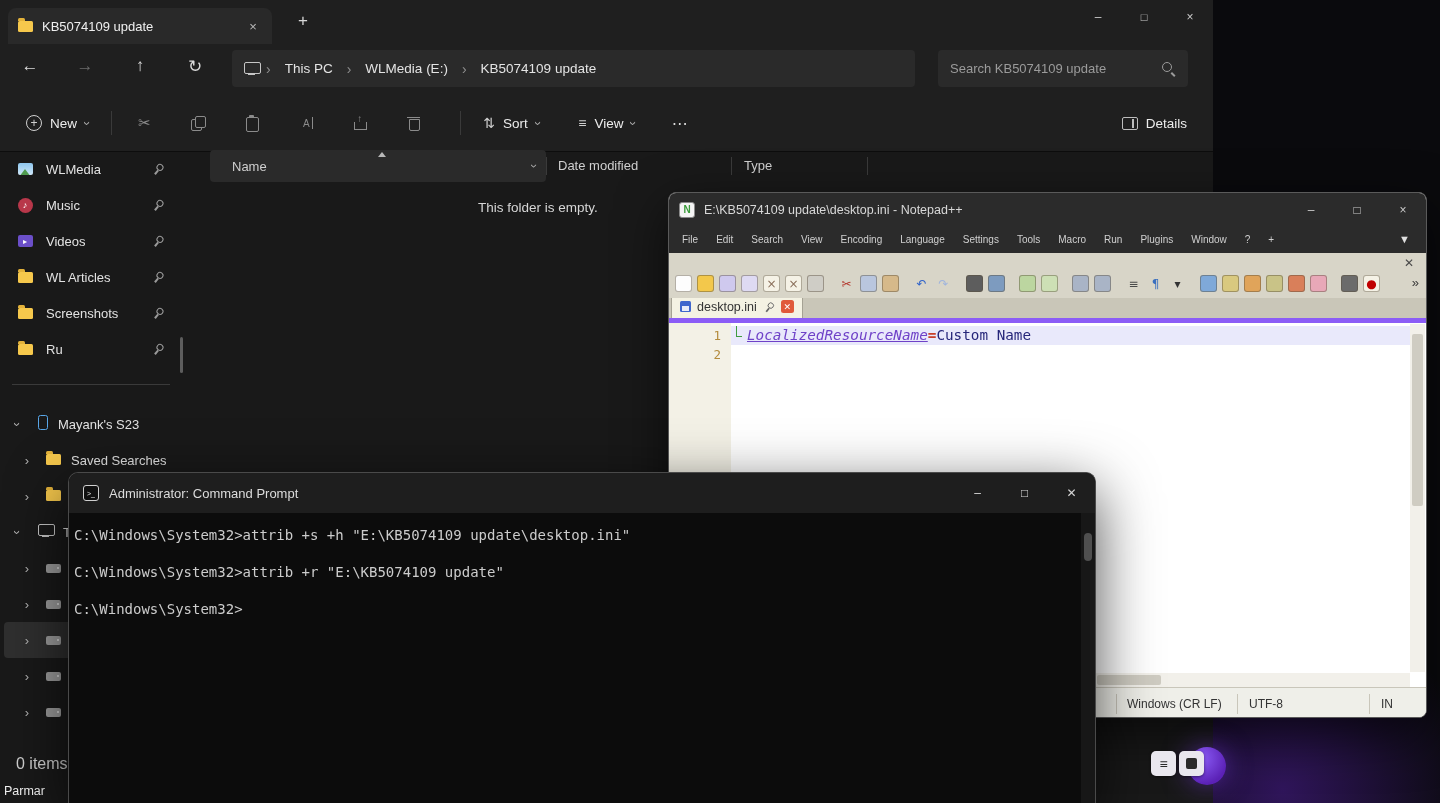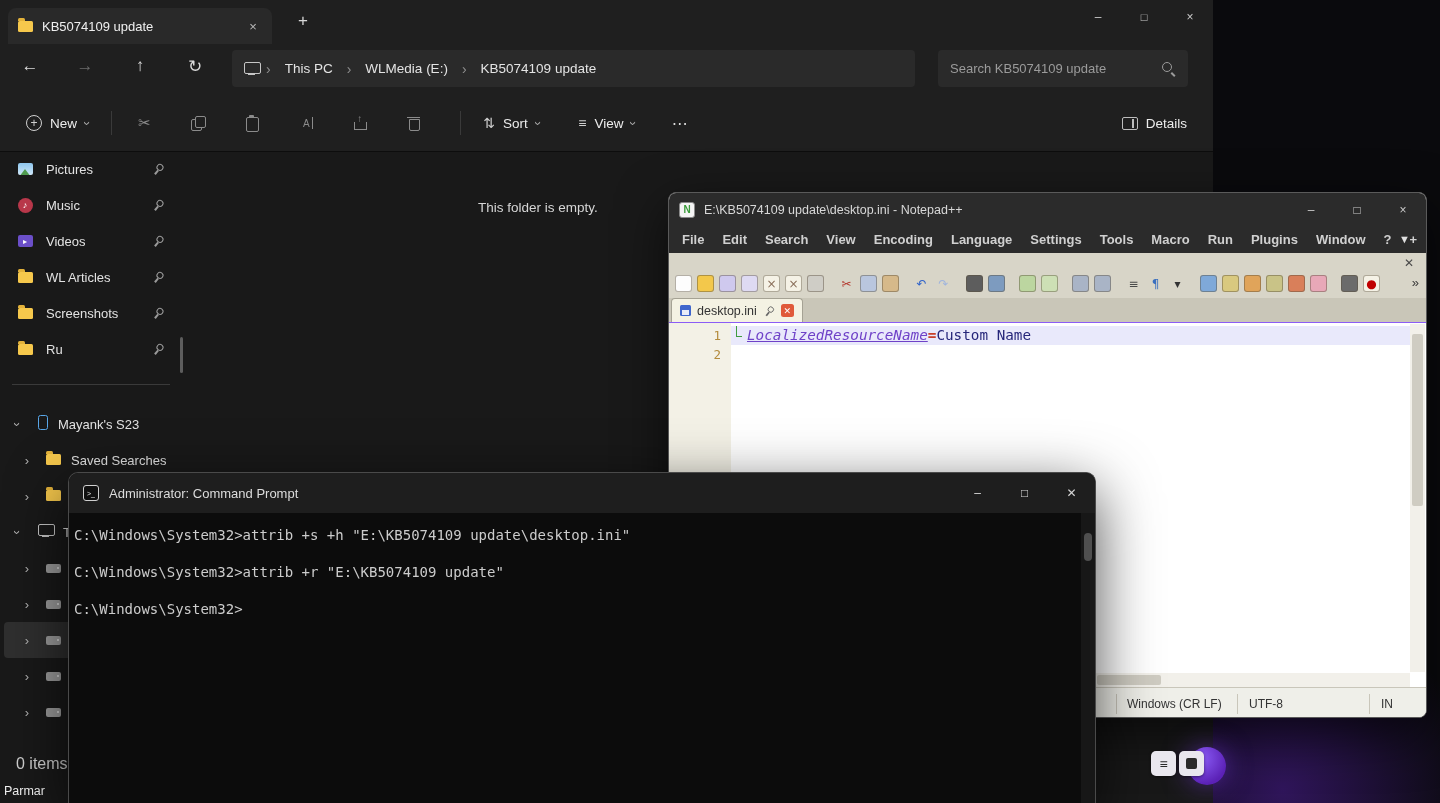--- a/index.html
+++ b/index.html
@@ -107,30 +107,30 @@
   .drive-ic::after{content:"";position:absolute;right:2px;top:3.5px;width:2px;height:2px;border-radius:50%;background:#e2e2e2;}
 
   
   .npp{position:absolute;left:668px;top:192px;width:759px;height:526px;background:#fff;border:1px solid #5a5a5a;border-radius:8px;
     overflow:hidden;z-index:2;box-shadow:0 16px 50px rgba(0,0,0,.6);}
   .npp-title{height:33px;background:#2b2b2b;display:flex;align-items:center;padding-left:10px;gap:9px;color:#d8d8d8;font-size:12.5px;}
   .npp-ic{width:16px;height:16px;background:#f4f4f4;border:1px solid #8a8a8a;border-radius:3px;color:#3a9b3a;font-size:10px;font-weight:bold;display:flex;align-items:center;justify-content:center;flex:none;}
   .npp-winctl{margin-left:auto;display:flex;height:100%;}
   .npp-winctl span{width:46px;display:flex;align-items:center;justify-content:center;color:#c9c9c9;font-size:12px;}
   .npp-menubar{height:27px;background:#2b2b2b;display:flex;align-items:center;padding:0 4px;position:relative;}
-  .npp-menu{padding:0 9px;font-size:13px;color:#d0d0d0;font-weight:bold;}
+  .npp-menu{padding:0 9px;font-size:10px;color:#d0d0d0;}
   .npp-menu-pull{position:absolute;right:16px;top:7px;color:#e0e0e0;font-size:11px;}
   .npp-toolzone{height:45px;background:#d8d5c8;position:relative;display:flex;align-items:flex-end;padding:0 6px 6px;}
   .npp-tb-icons{display:flex;gap:5px;align-items:center;}
   .npp-tbi{width:17px;height:17px;border-radius:3px;font-size:12px;display:flex;align-items:center;justify-content:center;flex:none;font-family:"DejaVu Sans",sans-serif;}
   .npp-tbi.boxed{border:1px solid rgba(90,80,60,.45);}
   .npp-tbi.sep{margin-left:9px;}
   .npp-panel-close{position:absolute;right:12px;top:3px;color:#4a4a4a;font-size:12px;}
   .npp-overflow{position:absolute;right:7px;bottom:8px;color:#3a3a3a;font-size:13px;}
-  .npp-tabbar{height:25px;background:#c9c6b8;display:flex;align-items:flex-end;padding:0 2px;border-bottom:1px solid #8b5cf6;}
+  .npp-tabbar{height:25px;background:#c9c6b8;display:flex;align-items:flex-end;padding:0 2px;border-bottom:5px solid #8b5cf6;}
   .npp-tab{height:24px;background:#f4f2e3;border:1px solid #a5a294;border-bottom:none;border-radius:4px 4px 0 0;display:flex;align-items:center;gap:6px;padding:0 8px;font-size:12.5px;color:#333;}
   .floppy-ic{position:relative;width:11px;height:11px;background:#3f66cc;border-radius:1.5px;flex:none;}
   .floppy-ic::after{content:"";position:absolute;left:2px;bottom:1px;width:7px;height:5px;background:#e8ecf8;}
   .tab-pin{transform:rotate(40deg) scale(.9);margin:0;}
   .tab-pin::before{border-color:#666;}
   .tab-pin::after{background:#666;}
   .npp-tab-close{width:13px;height:13px;background:#e05a3a;border-radius:2.5px;color:#fff;font-size:9px;display:flex;align-items:center;justify-content:center;}
 
   .npp-editor{position:absolute;left:0;top:130px;right:16px;height:350px;background:#fff;display:flex;overflow:hidden;}
   .npp-gutter{width:62px;background:#f3f1e6;padding-top:3px;flex:none;}
@@ -244,28 +244,40 @@
         <span>View</span>
         <span class="chev-down-s">›</span>
       </div>
       <span class="more-dots">⋯</span>
       <div class="tb-btn details-wrap">
         <span class="ico-details"></span>
         <span>Details</span>
       </div>
     </div>
 
+    <div class="ex-headers">
+      <div class="name-cell">
+        <span class="sort-caret"></span>
+        <span>Name</span>
+        <span class="name-chev">›</span>
+      </div>
+      <span class="hdr-sep" style="left:336px"></span>
+      <span class="hdr-label" style="left:348px">Date modified</span>
+      <span class="hdr-sep" style="left:521px"></span>
+      <span class="hdr-label" style="left:534px">Type</span>
+      <span class="hdr-sep" style="left:657px"></span>
+    </div>
 
     <div class="empty-msg">This folder is empty.</div>
 
     <div class="sb-row" style="top:151px">
       <span class="sb-pad">
           <span class="pictures-ic"></span>
         </span>
-      <span class="sb-label">Pictures</span>
+      <span class="sb-label">WLMedia</span>
       <span class="pin-ic"></span>
     </div>
     <div class="sb-row" style="top:187px">
       <span class="sb-pad">
           <span class="music-ic">♪</span>
         </span>
       <span class="sb-label">Music</span>
       <span class="pin-ic"></span>
     </div>
     <div class="sb-row" style="top:223px">

